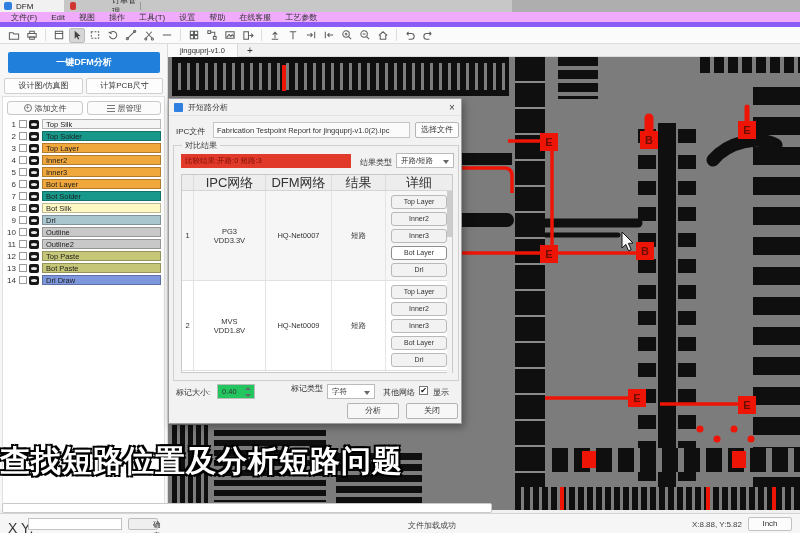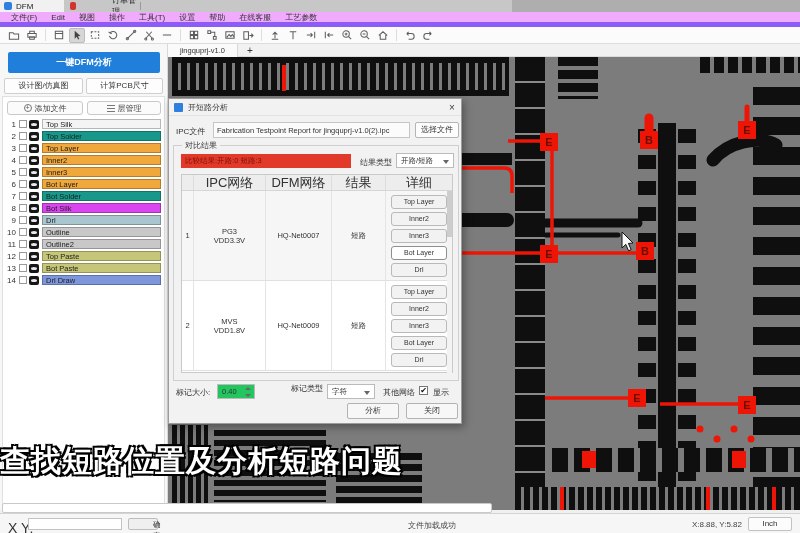--- a/index.html
+++ b/index.html
@@ -338,21 +338,21 @@
       <div class="lrow">
           <span class="lnum">7</span>
           <span class="lchk"></span>
           <span class="leye"></span>
           <span class="lbar" style="background-color: rgb(23, 152, 138);">Bot Solder</span>
         </div>
       <div class="lrow">
           <span class="lnum">8</span>
           <span class="lchk"></span>
           <span class="leye"></span>
-          <span class="lbar" style="background-color: #d946ef;">Bot Silk</span>
+          <span class="lbar" style="background-color: #fef9c3;">Bot Silk</span>
         </div>
       <div class="lrow">
           <span class="lnum">9</span>
           <span class="lchk"></span>
           <span class="leye"></span>
           <span class="lbar" style="background-color: rgb(169, 197, 206);">Drl</span>
         </div>
       <div class="lrow">
           <span class="lnum">10</span>
           <span class="lchk"></span>

